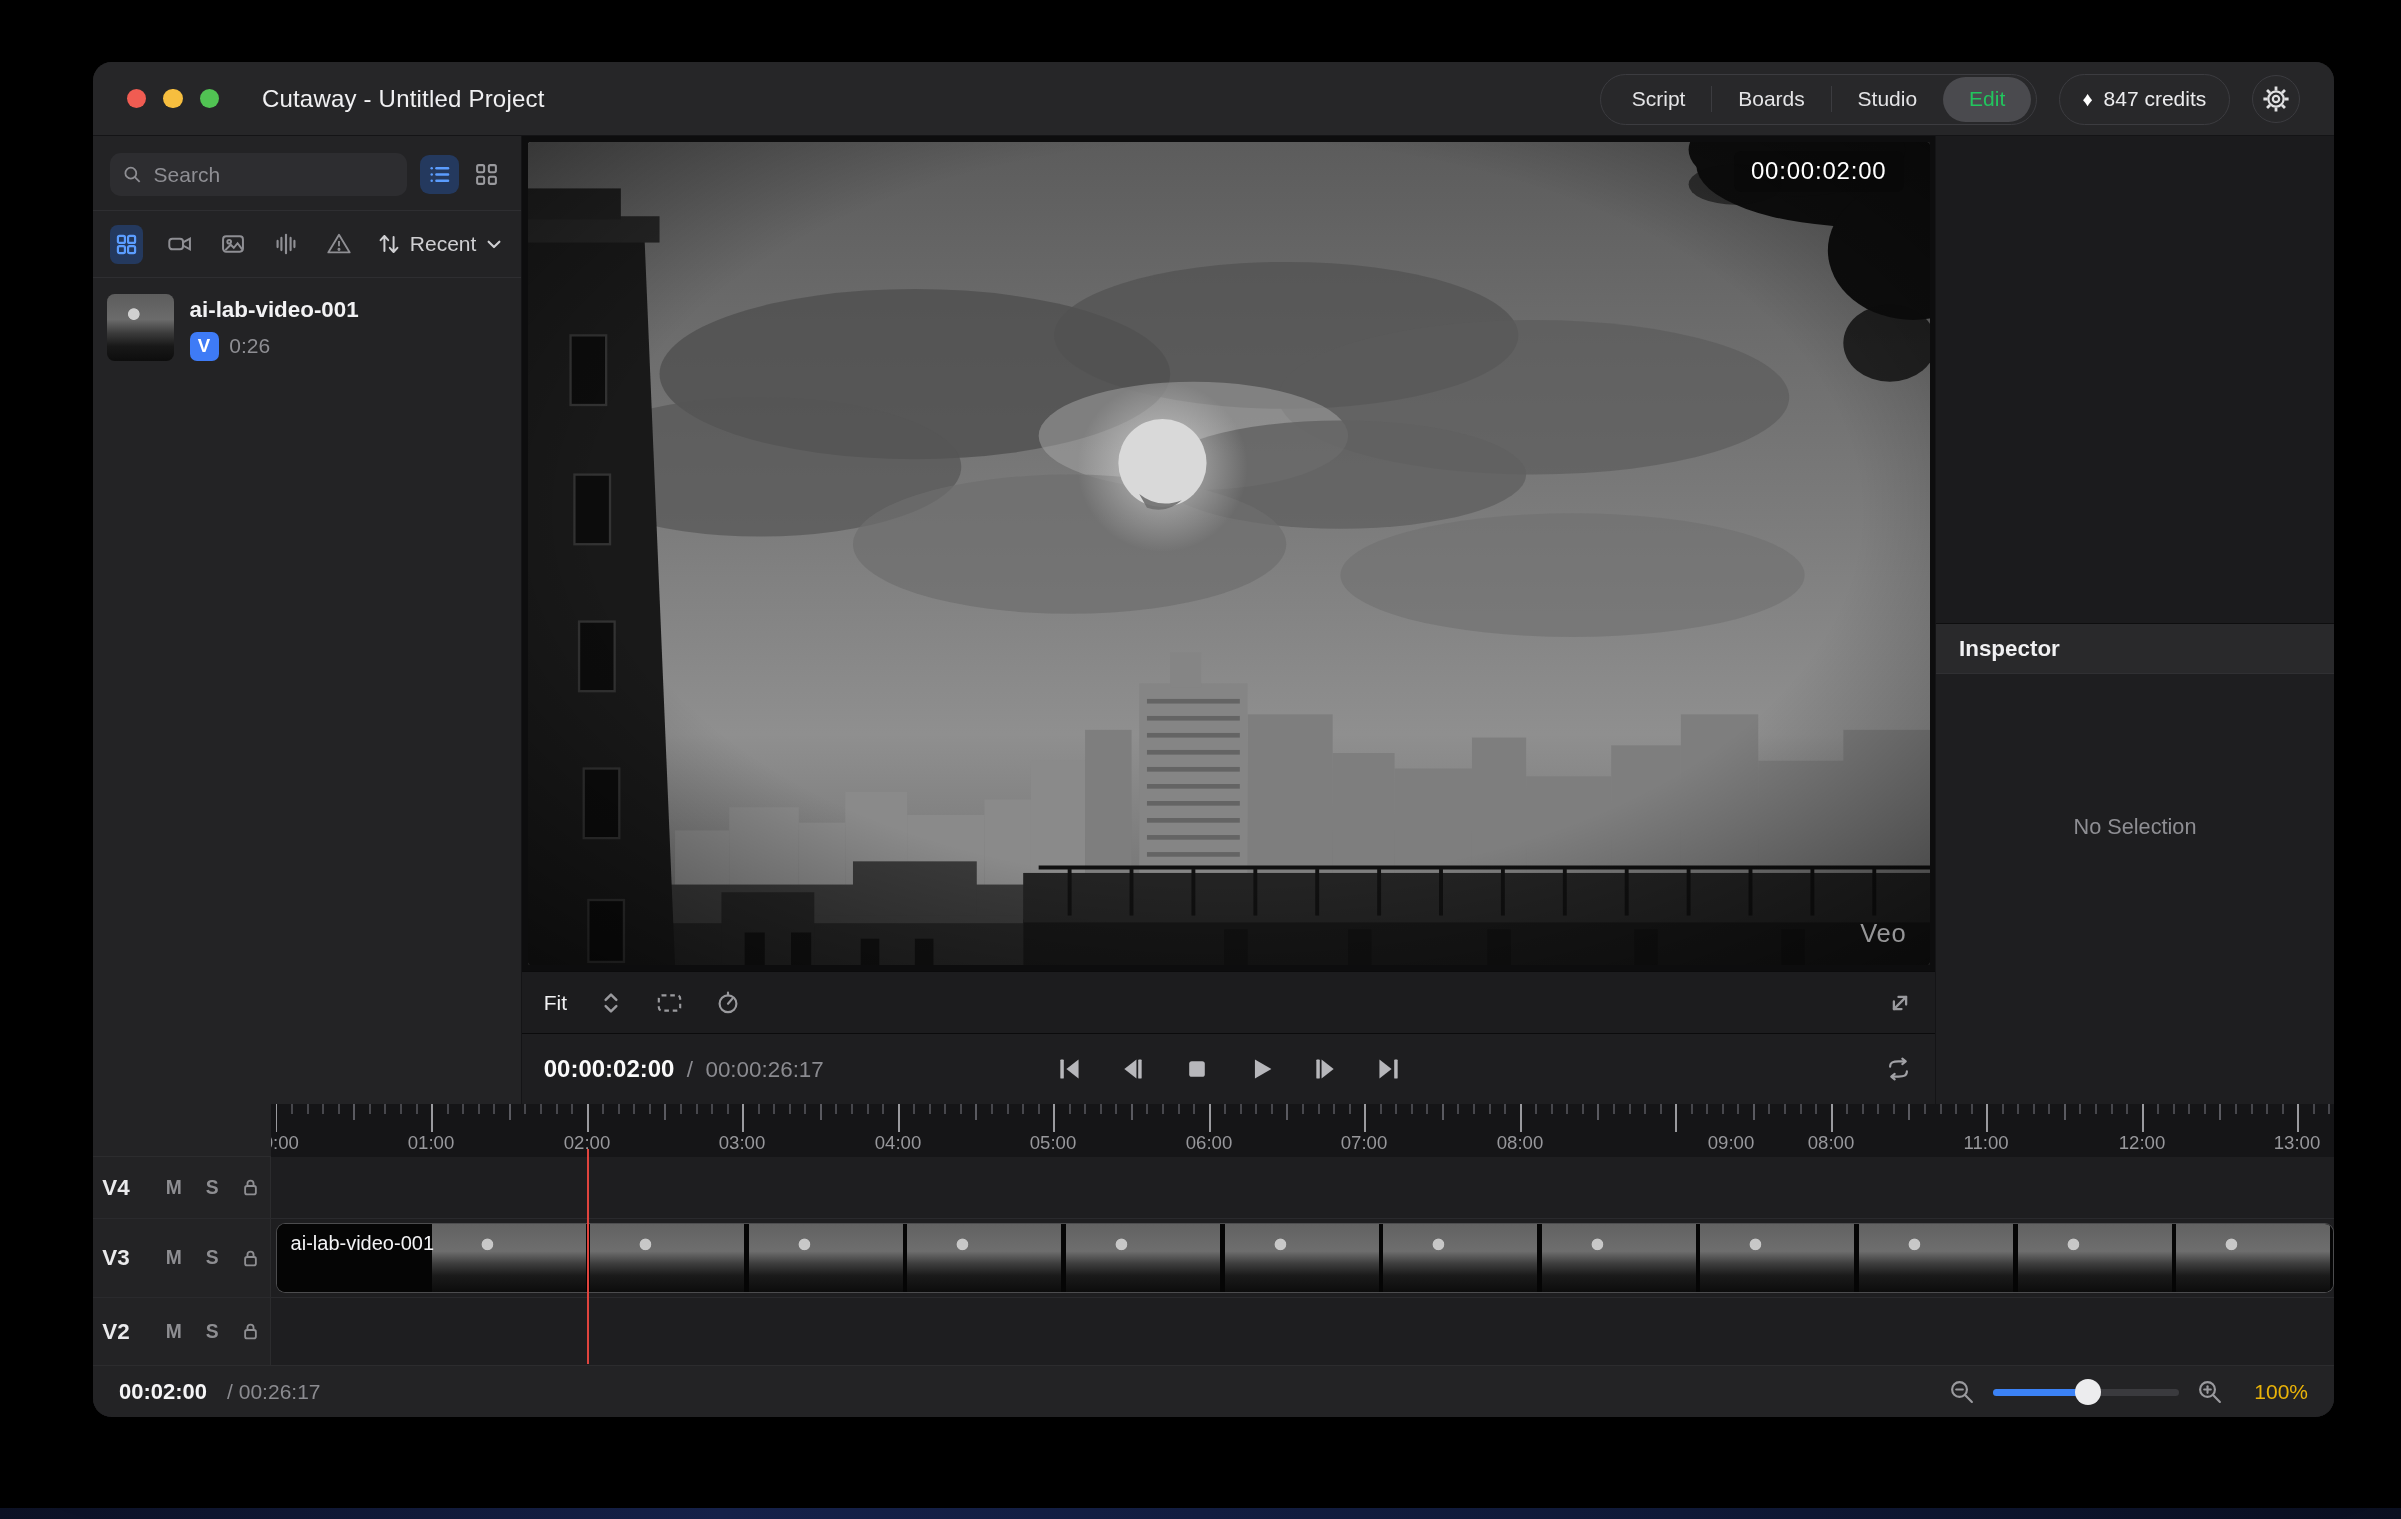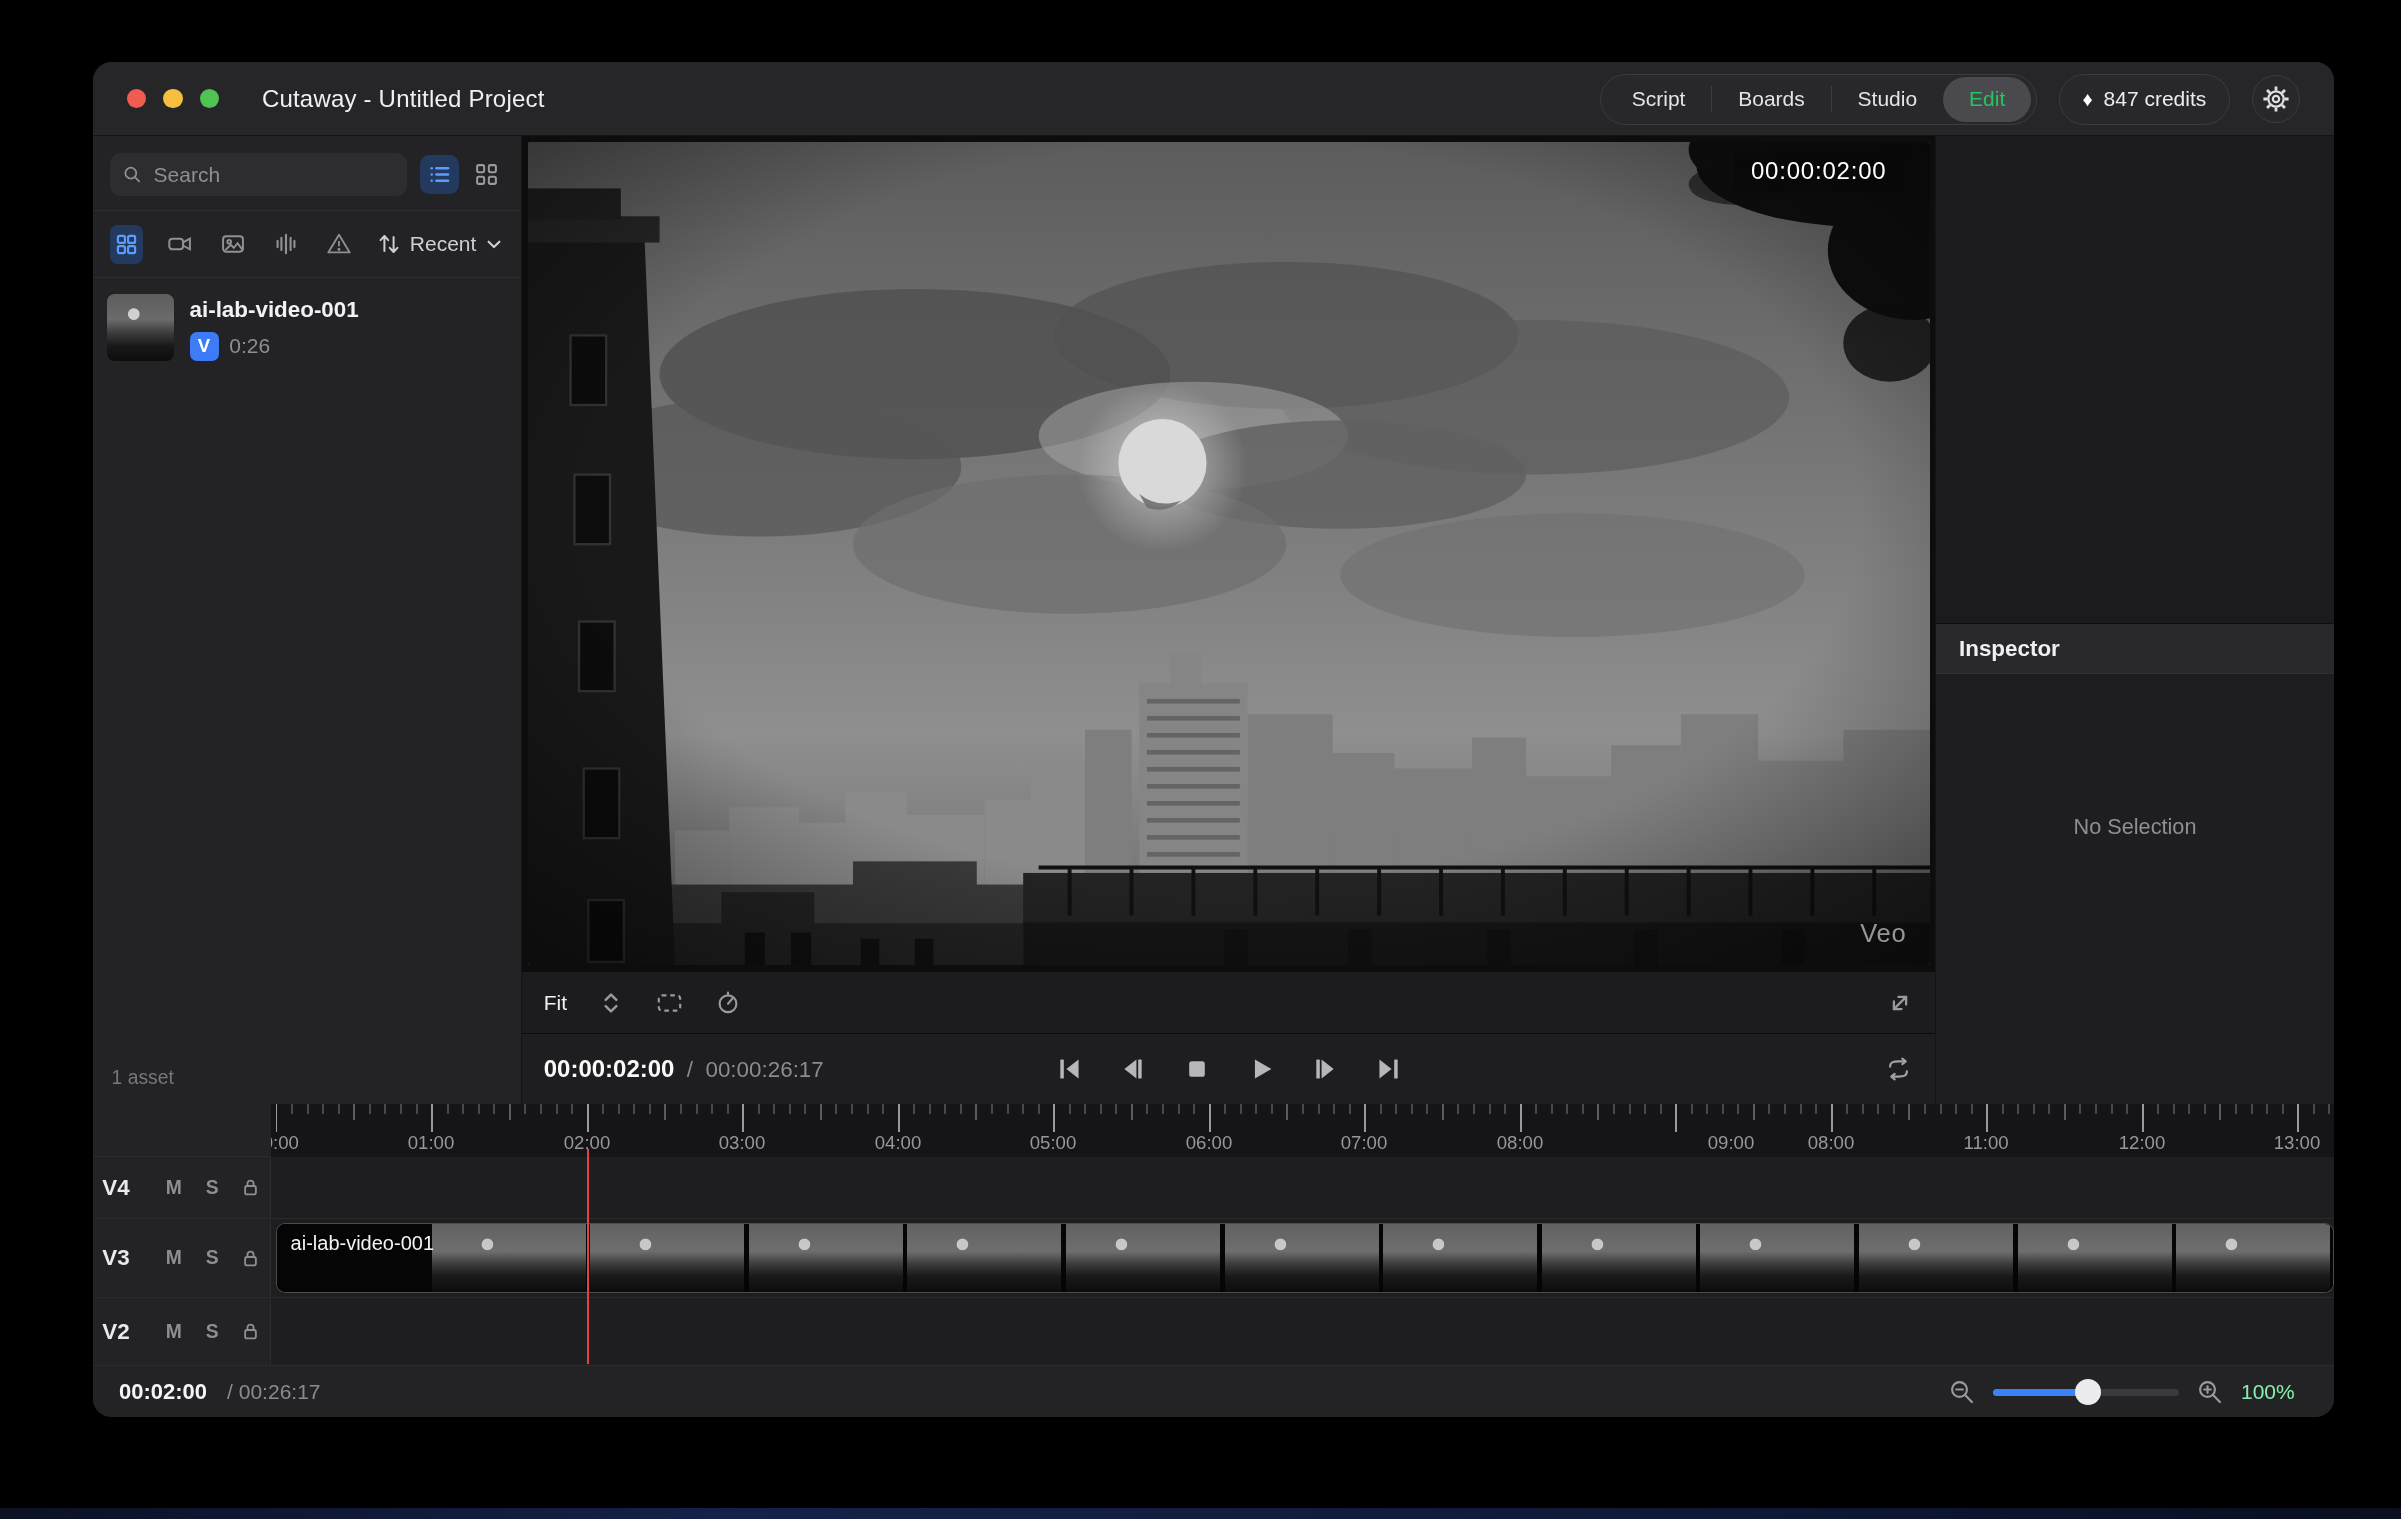--- a/index.html
+++ b/index.html
@@ -133,21 +133,21 @@
 
   .status-bar { height:53px; flex:none; background:#232325; border-top:0.8px solid #2c2c2e;
     display:flex; align-items:center; padding:0 26px; font-variant-numeric:tabular-nums; }
   .sb-current { font-size:22px; font-weight:bold; color:#f5f5f7; }
   .sb-total { font-size:21px; color:#8b8b90; margin-left:20px; }
   .sb-right { margin-left:auto; display:flex; align-items:center; gap:17px; color:#9a9a9e; }
   .zoom-slider { position:relative; width:186px; height:34px; display:flex; align-items:center; }
   .zs-track { position:absolute; left:0; right:0; height:7px; border-radius:3.9px; background:#3a3a3e; }
   .zs-fill { position:absolute; left:0; width:51%; height:7px; border-radius:3.9px; background:#3b82f6; }
   .zs-thumb { position:absolute; left:51%; transform:translateX(-50%); width:26px; height:26px; border-radius:50%; background:#ececee; }
-  .zoom-pct { font-size:21px; color:#86efac; width:67px; }
+  .zoom-pct { font-size:21px; color:#eab308; width:67px; text-align:right; }
 
   svg { display:block; }
 </style>
 </head>
 <body>
 
 <div class="screen">
   <div class="desktop-accent"></div>
 
   <div class="window">
@@ -279,21 +279,20 @@
             <div class="asset-thumb"></div>
             <div class="asset-meta">
               <div class="asset-name">ai-lab-video-001</div>
               <div class="asset-sub">
                 <div class="asset-badge">V</div>
                 <div class="asset-duration">0:26</div>
               </div>
             </div>
           </div>
         </div>
-        <div class="sidebar-footer">1 asset</div>
       </div>
 
       <div class="center">
         <div class="viewer">
           <div class="video-frame">
             <svg viewBox="0 0 1812 1064" preserveAspectRatio="none">
               <defs>
                 <linearGradient id="sky" x1="0" y1="0" x2="0" y2="1">
                   <stop offset="0" stop-color="#5c5c5c"></stop>
                   <stop offset="0.45" stop-color="#7b7b7b"></stop>

